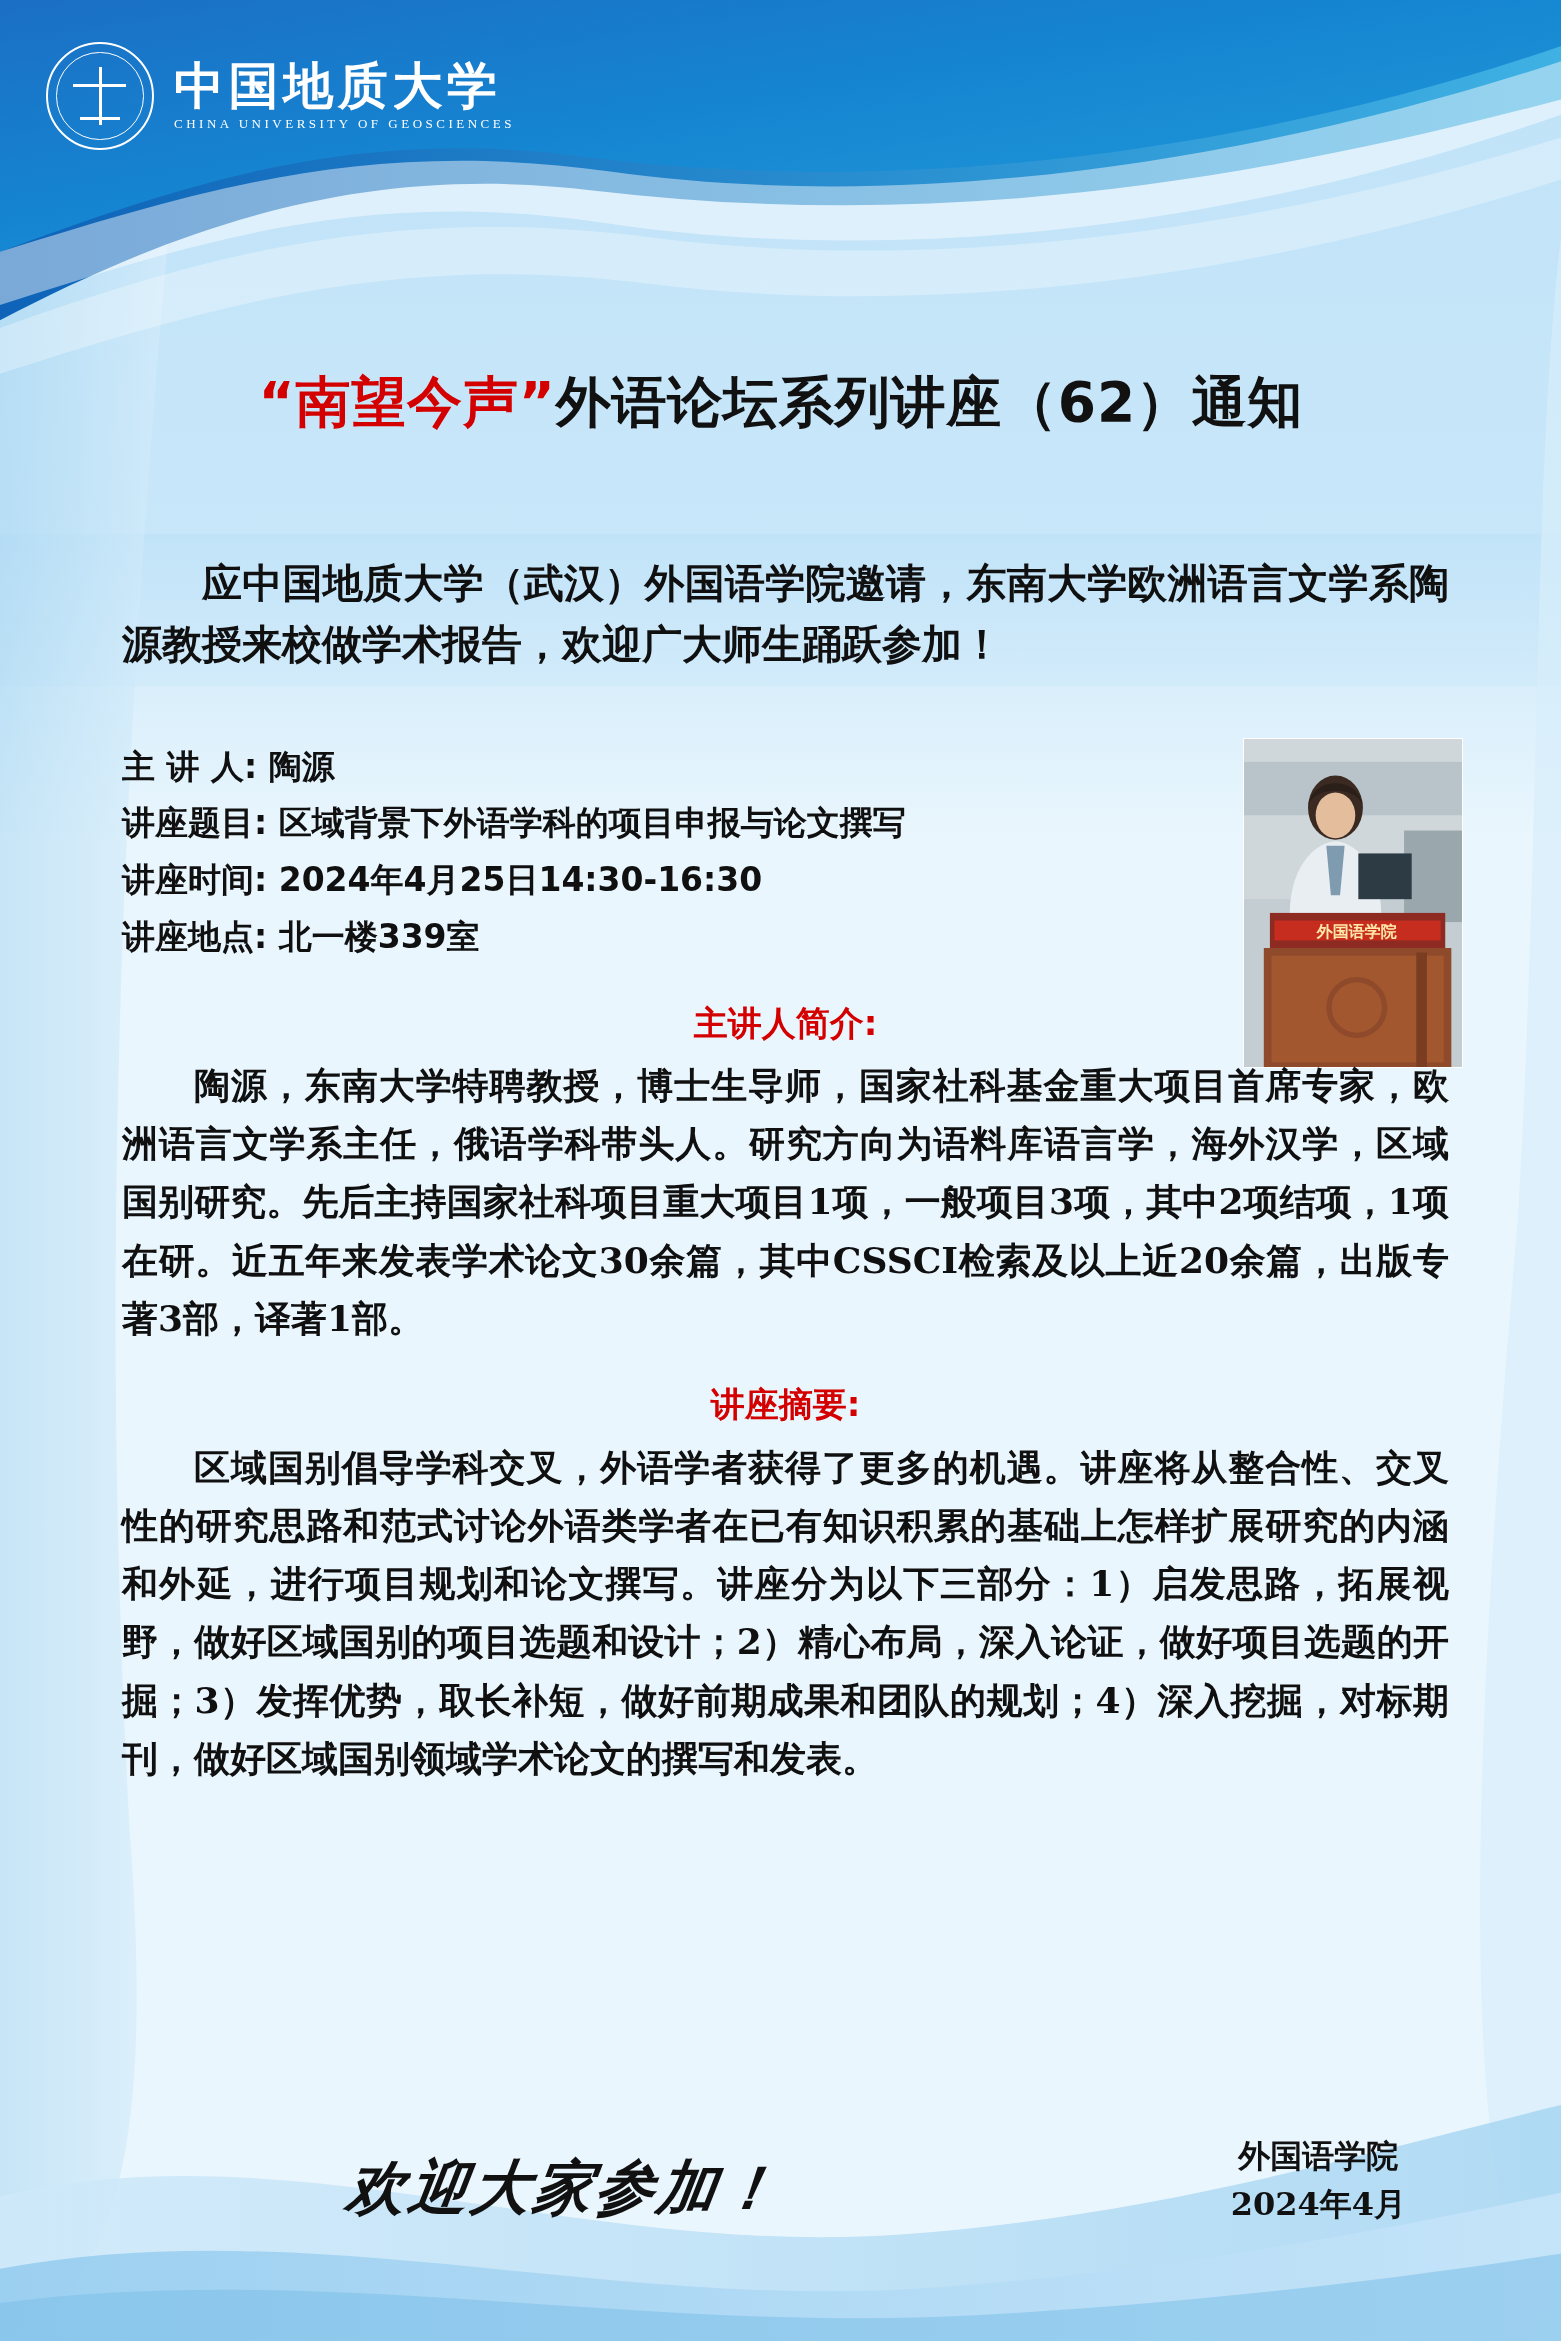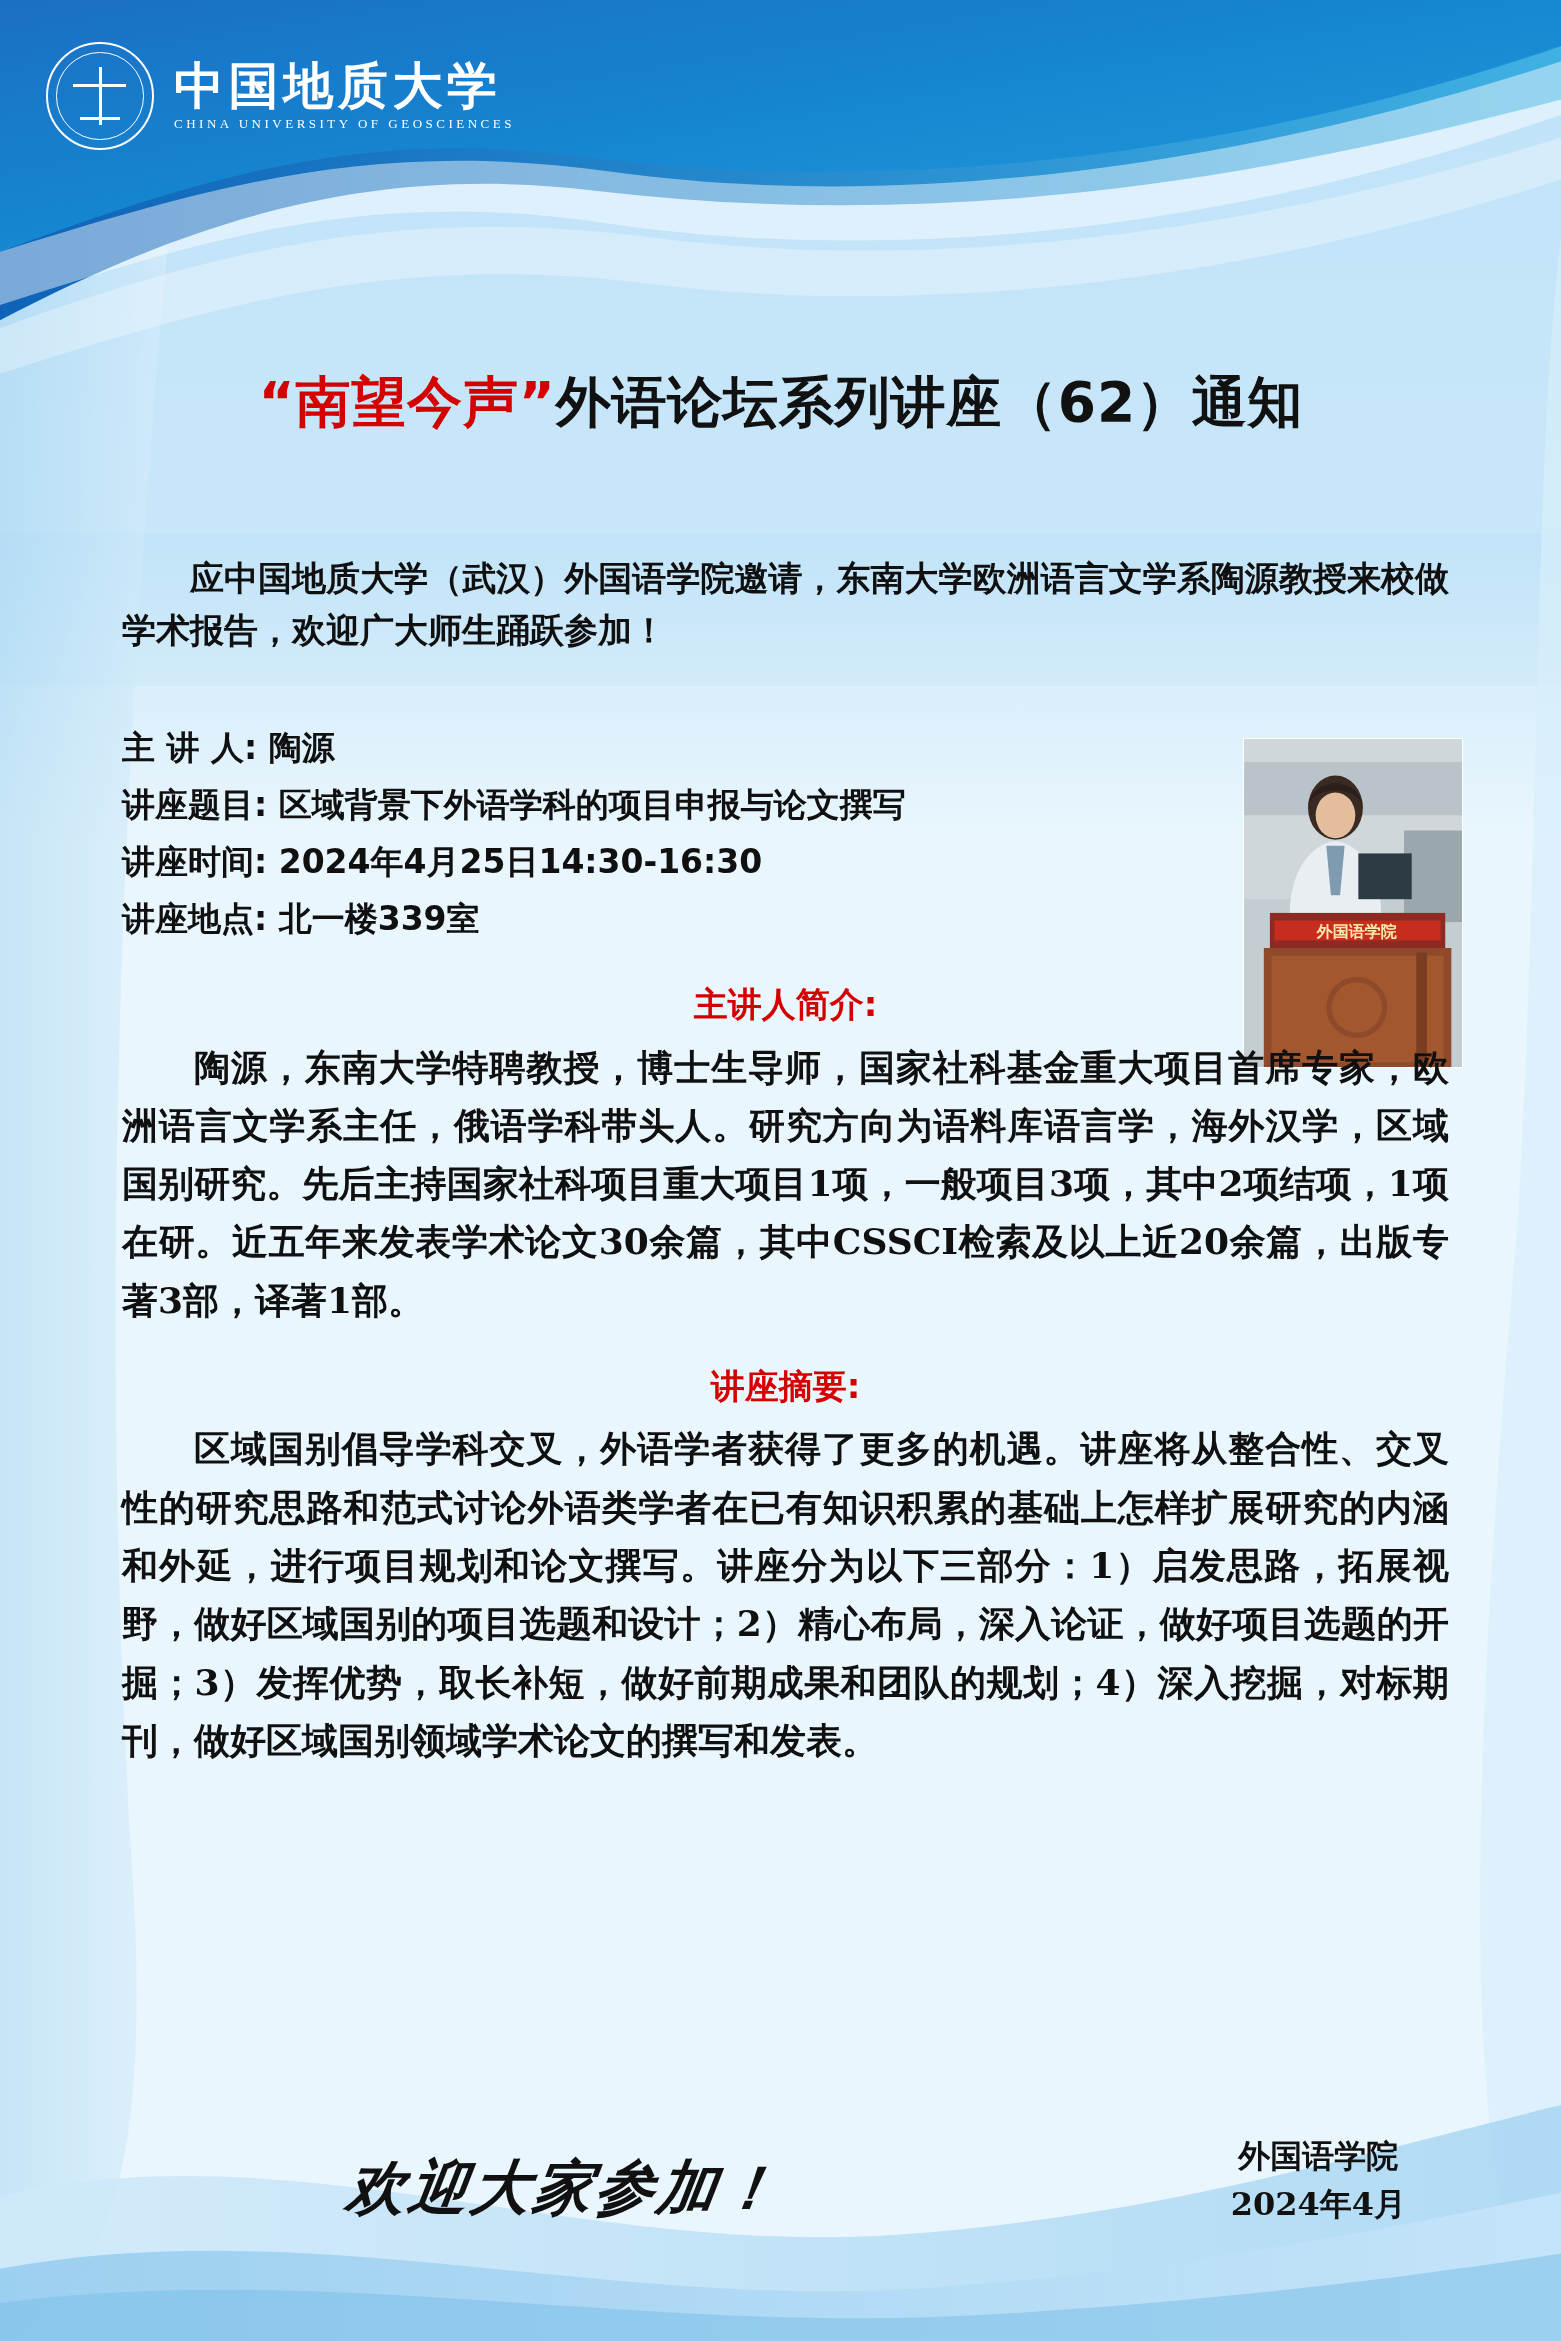--- a/index.html
+++ b/index.html
@@ -130,21 +130,21 @@
 
   
   .content {
     position: absolute;
     left: 122px;
     top: 553px;
     width: 1327px;
   }
   .para {
     font-family: "DejaVu Sans", "Liberation Sans", sans-serif;
-    font-size: 34px;
+    font-size: 40px;
     font-weight: 600;
     color: #101010;
     line-height: 1.52;
     text-indent: 2em;
     text-align: justify;
   }
   .info-block {
     margin-top: 64px;
     width: 1007px;
   }

